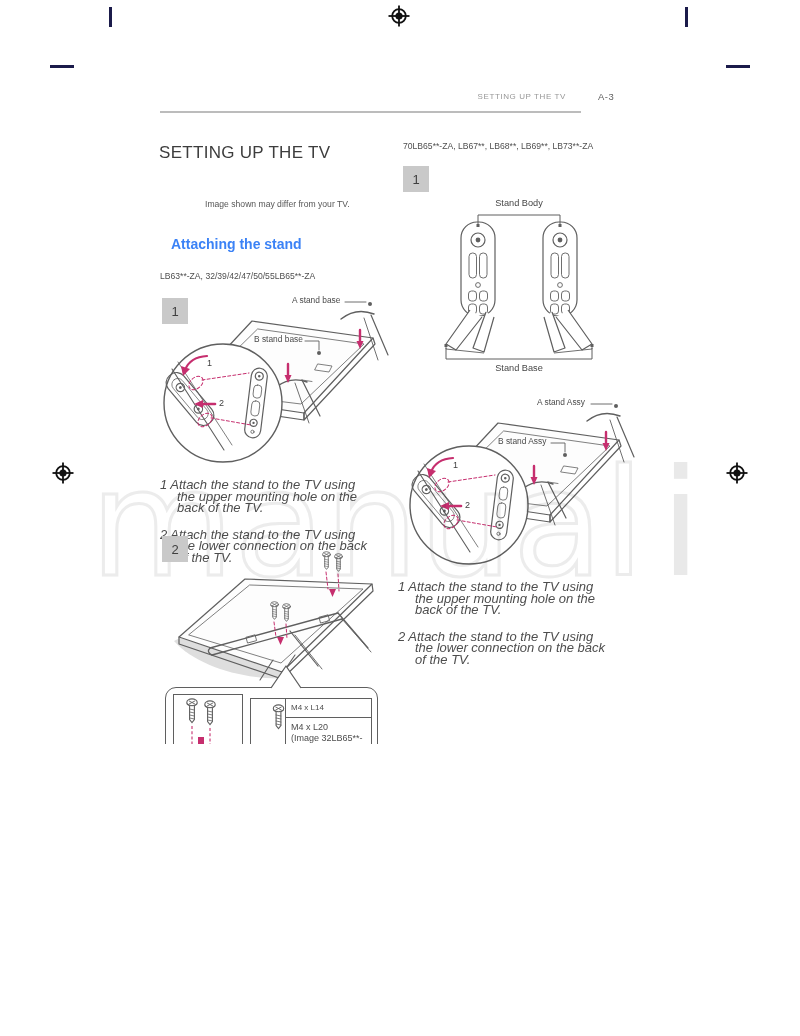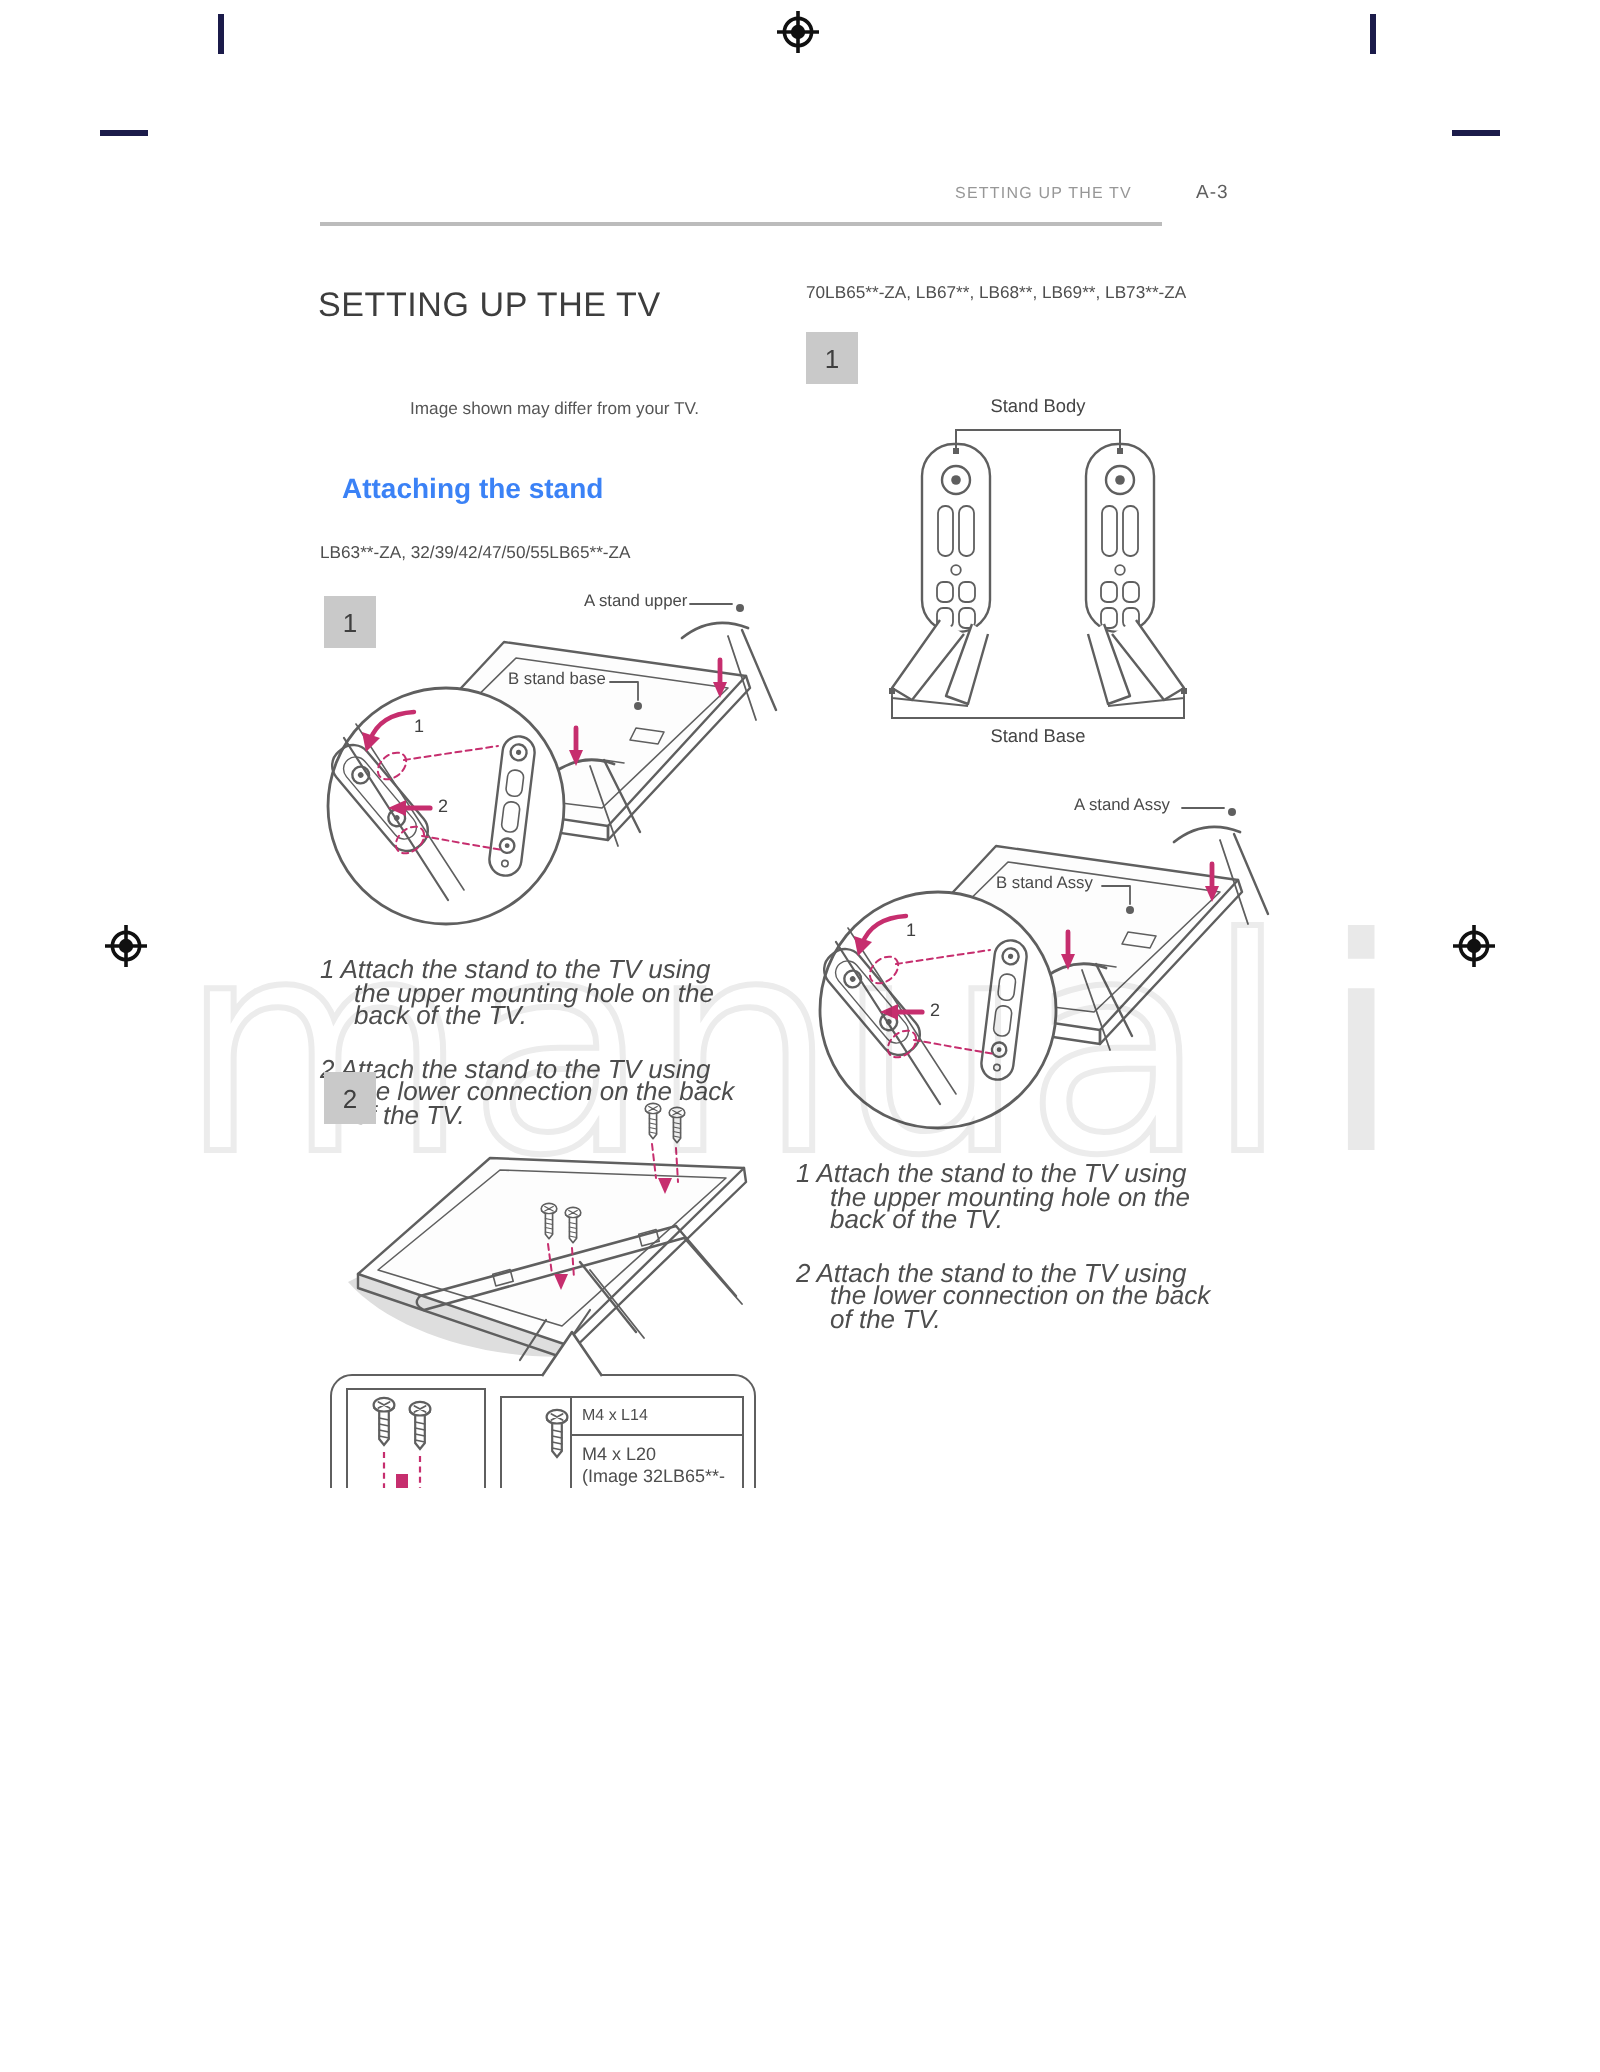--- a/index.html
+++ b/index.html
@@ -210,21 +210,21 @@
   <div class="note">Image shown may differ from your TV.</div>
   <h2 class="section-heading">Attaching the stand</h2>
   <div class="models" style="left:160px;top:271px">LB63**-ZA, 32/39/42/47/50/55LB65**-ZA</div>
 
   <div class="step-box" style="left:162px;top:298px">1</div>
 
   <div class="diagram" style="left:152px;top:292px;width:258px;height:174px">
     <svg width="258" height="174" viewBox="0 0 258 174">
       <use href="#tv-assembly"></use>
     </svg>
-    <span class="dlabel" style="left:140px;top:3px">A stand upper</span>
+    <span class="dlabel" style="left:140px;top:3px">A stand base</span>
     <span class="dlabel" style="left:102px;top:42px">B stand base</span>
     <span class="dnum" style="left:55px;top:66px">1</span>
     <span class="dnum" style="left:67px;top:106px">2</span>
   </div>
 
   <div class="instructions" style="left:160px;top:464px">
     <p><span class="inum">1</span><span>Attach the stand to the TV using the upper mounting hole on the back of the TV.</span></p>
     <p><span class="inum">2</span><span>Attach the stand to the TV using the lower connection on the back of the TV.</span></p>
   </div>
 

